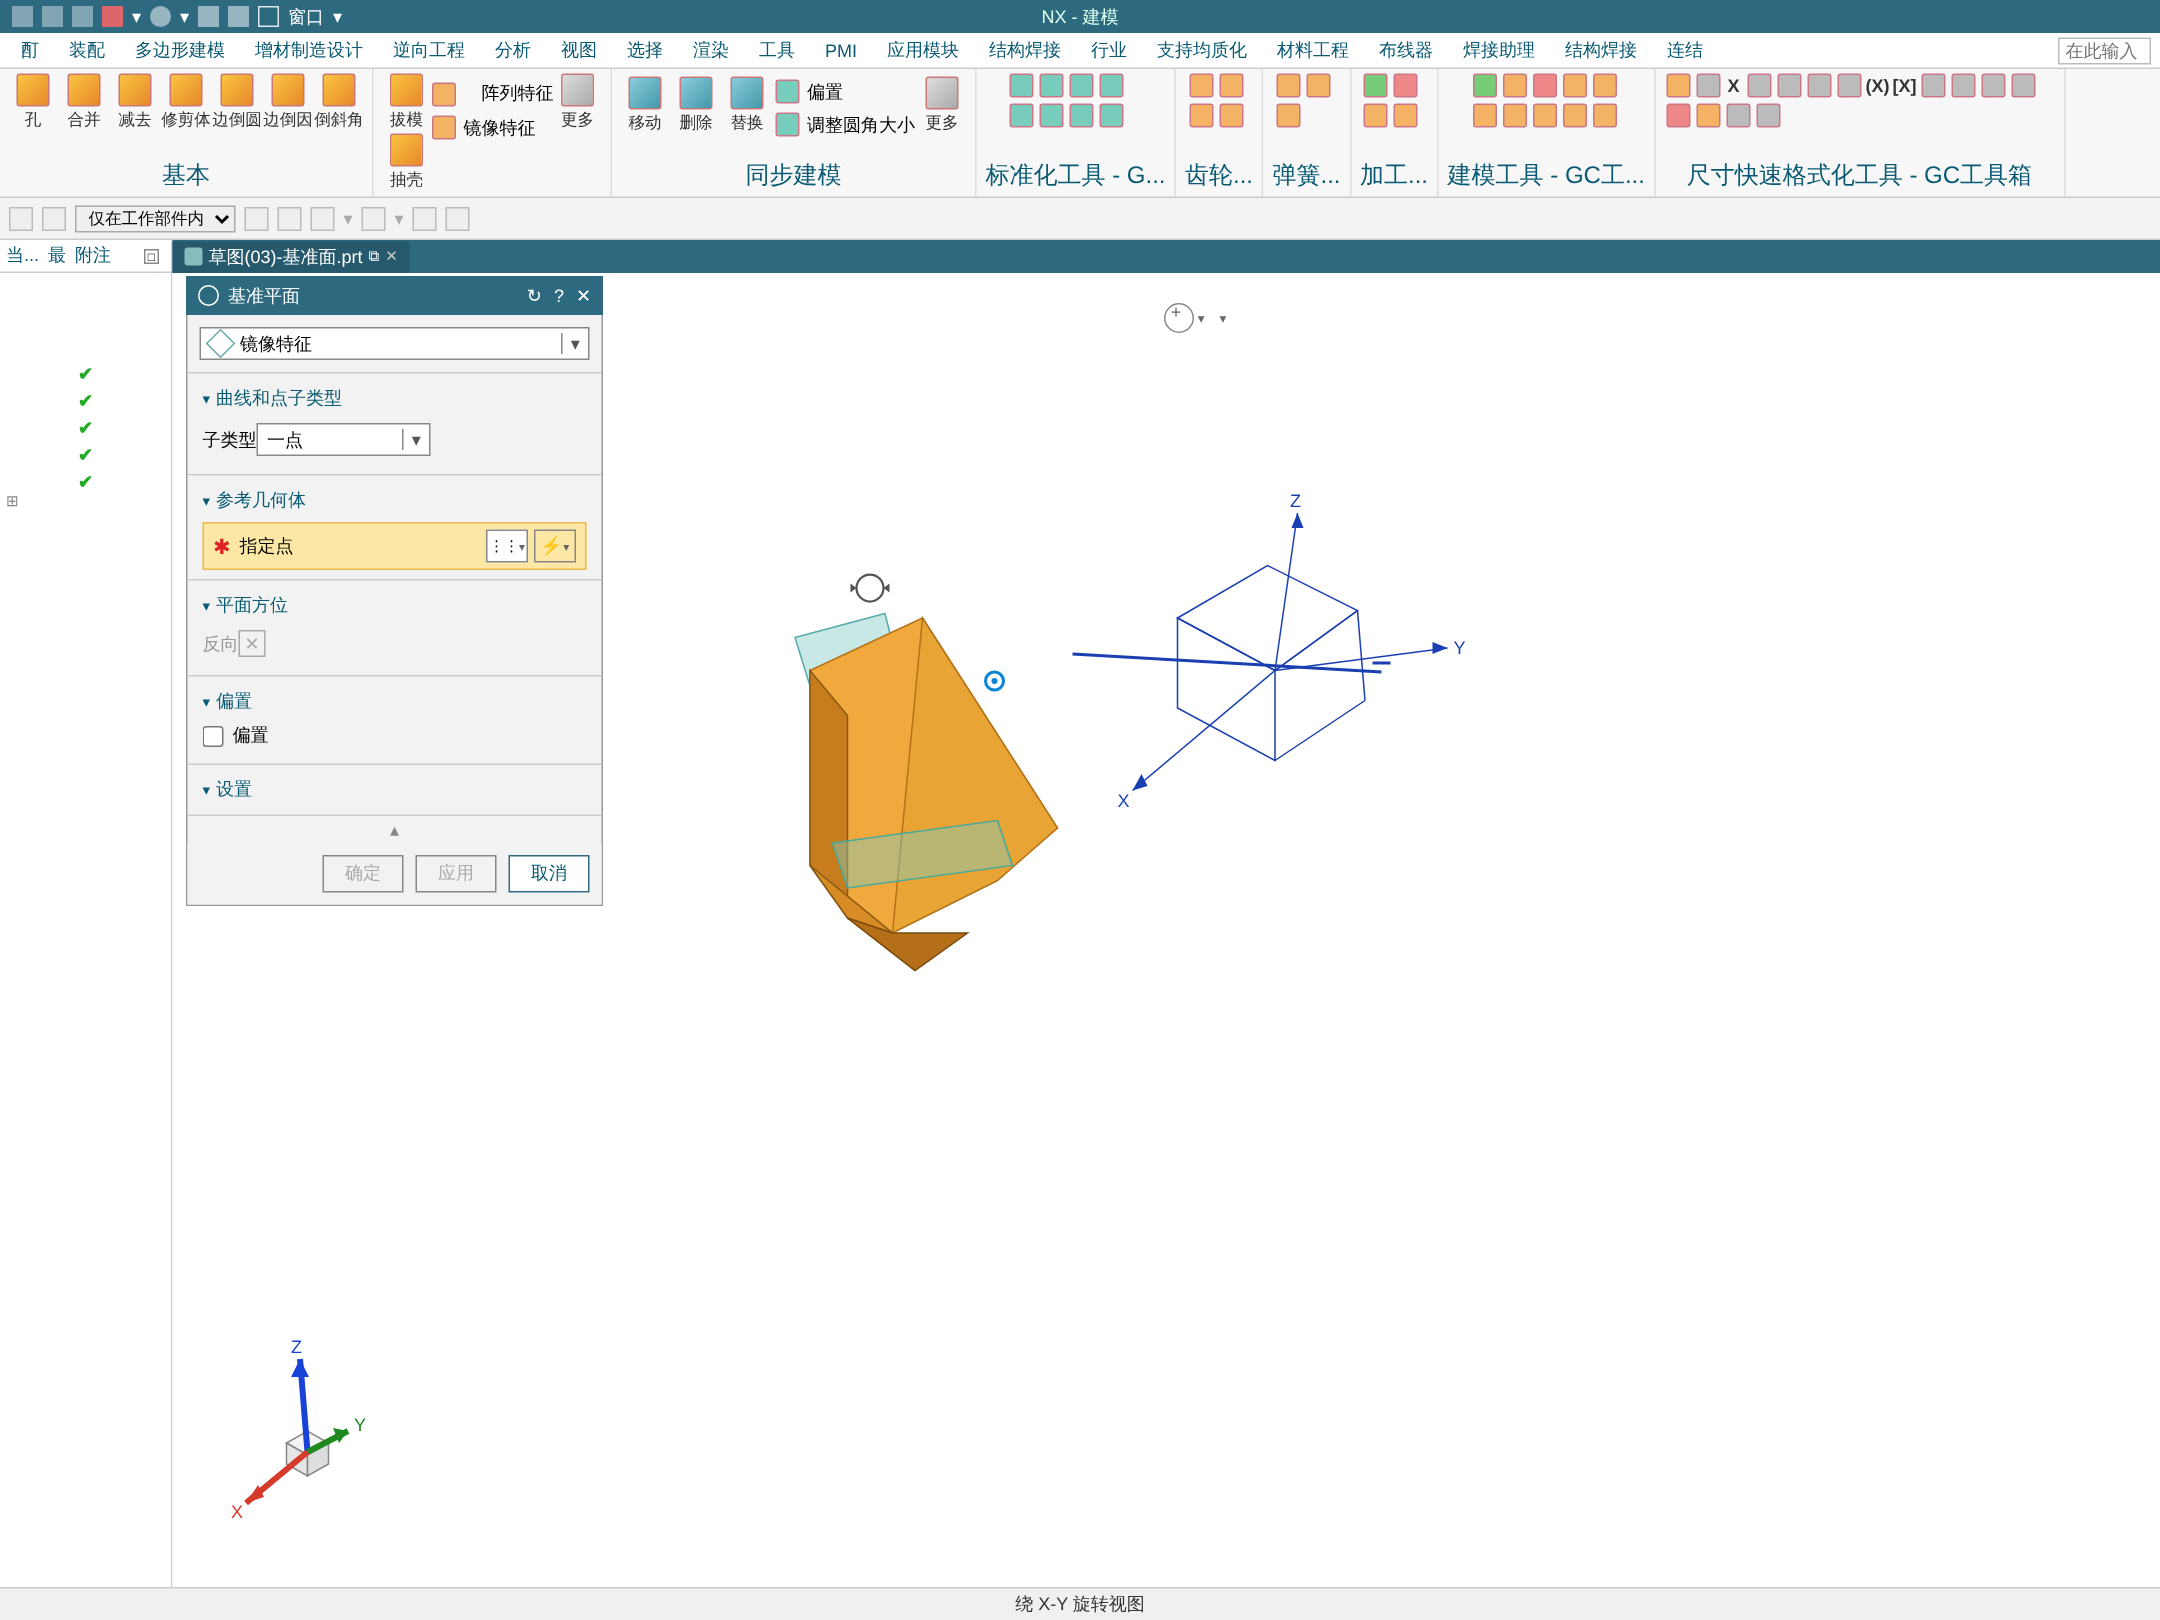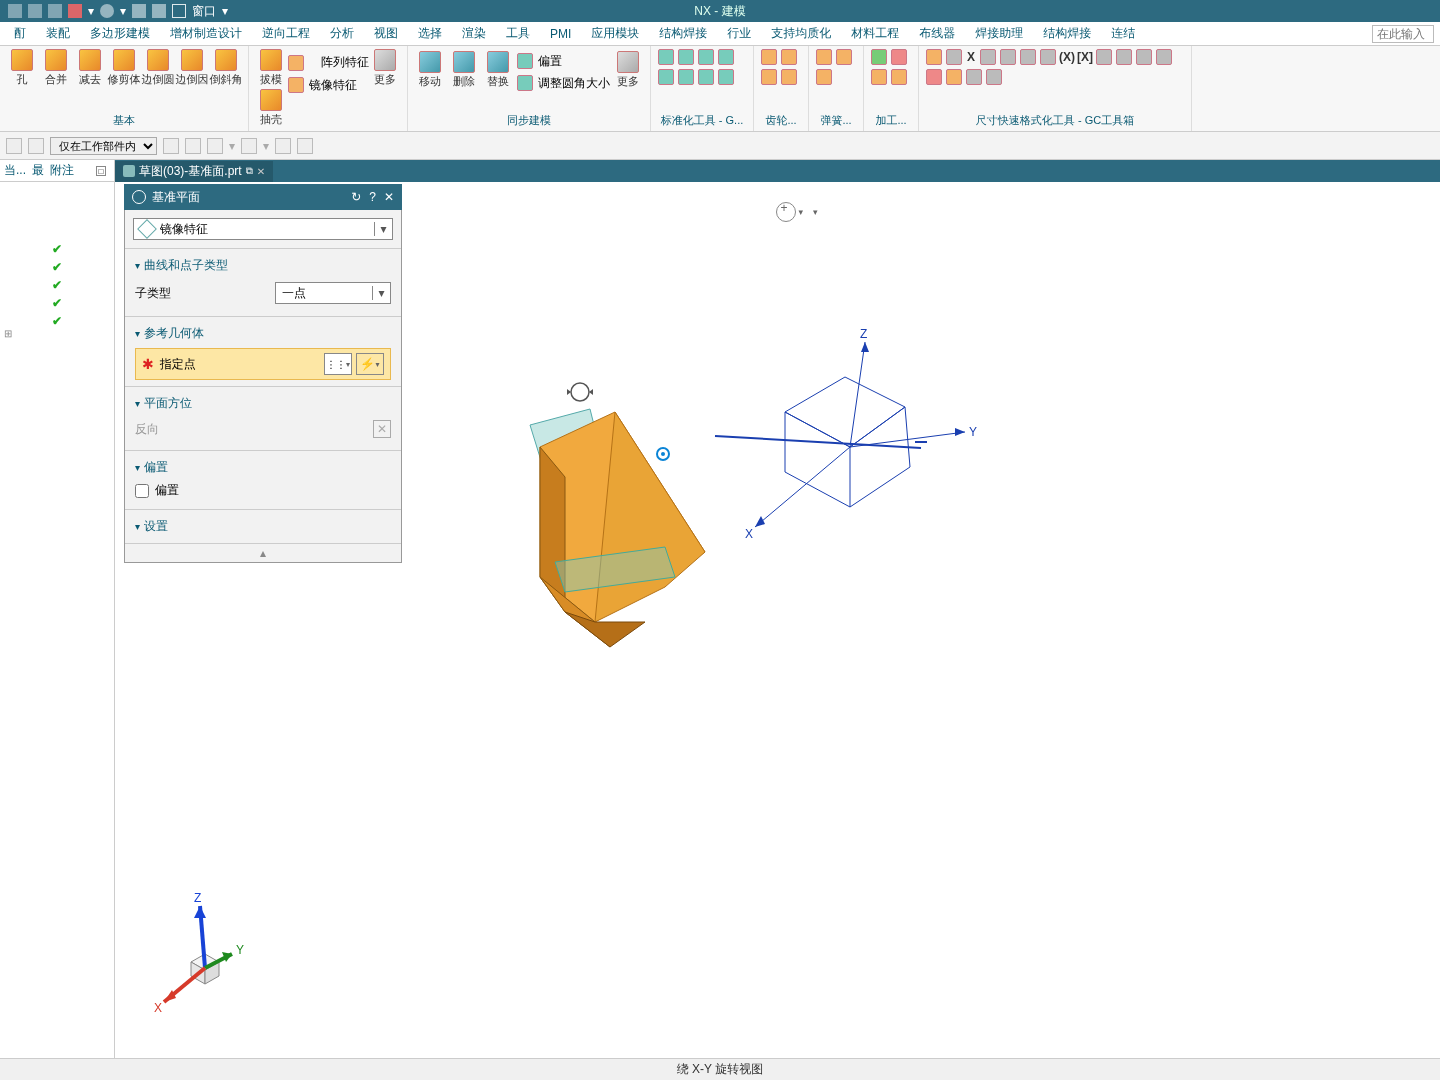--- a/index.html
+++ b/index.html
@@ -17,21 +17,21 @@
 .big-icon{width:32px;height:40px;display:flex;flex-direction:column;align-items:center;justify-content:center;gap:1px;cursor:pointer}
 .big-icon .ico{width:22px;height:22px;background:linear-gradient(135deg,#f9c441,#e8892a);border:1px solid #c77;border-radius:2px}
 .big-icon .ico.blue{background:linear-gradient(135deg,#8cd,#49a)}
 .big-icon .ico.gray{background:linear-gradient(135deg,#ddd,#aaa)}
 .big-icon .lbl{font-size:11px;color:#333;white-space:nowrap}
 .small-ico{width:16px;height:16px;background:#f4b265;border:1px solid #c78;margin:1px;border-radius:2px}
 .small-ico.blu{background:#7cb}
 .small-ico.gr{background:#bbb}
 .small-ico.red{background:#e88}
 .small-ico.grn{background:#7c7}
-.group-label{font-size:11px;color:#0a5a73;padding-bottom:1px}
+.group-label{font-size:16px;color:#0a5a73;padding-bottom:1px}
 .subbar{height:28px;background:#f3f3f3;border-bottom:1px solid #ccc;display:flex;align-items:center;gap:6px;padding:0 6px}
 .subbar select{font-size:11px;border:1px solid #aaa;padding:1px 4px}
 .subbar .sb-ico{width:16px;height:16px;background:#eee;border:1px solid #bbb}
 .left-col{position:absolute;left:0;top:160px;width:115px;bottom:22px;background:#fff;border-right:1px solid #ccc}
 .left-head{height:22px;border-bottom:1px solid #ccc;display:flex;align-items:center;gap:6px;padding:0 4px;color:#0a5a73;font-size:11px}
 .tree-row{height:18px;display:flex;align-items:center;justify-content:center}
 .check{color:#2a2;font-weight:bold}
 .tab-strip{height:22px;background:#2d6a80;display:flex;align-items:center;position:absolute;left:115px;right:0;top:160px}
 .tab{background:#25596b;color:#fff;padding:2px 8px;display:flex;align-items:center;gap:4px;font-size:11px}
 .tab .ico{width:12px;height:12px;background:#8bb;border-radius:2px}
@@ -43,21 +43,21 @@
 .dlg-title-right{display:flex;gap:8px}
 .dlg-body{border:1px solid #999;border-top:none;background:#f2f2f2}
 .dropdown-row{padding:8px}
 .dd{background:#fff;border:1px solid #888;height:22px;display:flex;align-items:center;position:relative}
 .dd-main{flex:1;display:flex;align-items:center;gap:6px;padding:0 6px}
 .dd-ico{width:14px;height:14px;border:1px solid #6aa;transform:rotate(45deg)}
 .dd-arrow{width:18px;border-left:1px solid #888;text-align:center;color:#555}
 .section{border-top:1px solid #ccc;padding:6px 10px}
 .sec-head{color:#0a5a73;display:flex;align-items:center;gap:4px;cursor:pointer;padding:2px 0}
 .sec-head::before{content:"▾";font-size:10px;color:#0a5a73}
-.field-row{display:flex;align-items:center;justify-content:space-between;padding:6px 0}
+.field-row{display:flex;align-items:center;justify-content:flex-start;padding:6px 0}
 .highlight-row{background:#fde7a5;border:1px solid #e9b94f;display:flex;align-items:center;padding:4px 6px;gap:6px;margin-top:4px}
 .star{color:#d22;font-size:14px}
 .pick-btns{margin-left:auto;display:flex;gap:4px}
 .pick-btn{width:28px;height:22px;background:#fff;border:1px solid #888;display:flex;align-items:center;justify-content:center}
 .pick-btn.y{background:#fde7a5}
 .x-icon{width:18px;height:18px;border:1px solid #aaa;color:#aaa;display:flex;align-items:center;justify-content:center}
 .cb{display:flex;align-items:center;gap:6px;padding:4px 0}
 .cb input{width:14px;height:14px}
 .collapse-bar{text-align:center;color:#888;padding:2px;border-top:1px solid #ccc;cursor:pointer}
 .btn-row{display:flex;justify-content:flex-end;gap:8px;padding:8px;background:#f2f2f2}
@@ -240,20 +240,35 @@
   </div>
   <div class="ribbon-group">
     <div class="ribbon-icons" style="max-width:42px">
         <span class="small-ico grn"></span>
         <span class="small-ico red"></span>
         <span class="small-ico"></span>
         <span class="small-ico"></span>
       </div>
     <div class="group-label">加工...</div>
   </div>
+  <div class="ribbon-group">
+    <div class="ribbon-icons" style="max-width:100px">
+      <span class="small-ico grn"></span>
+        <span class="small-ico"></span>
+        <span class="small-ico red"></span>
+        <span class="small-ico"></span>
+        <span class="small-ico"></span>
+      <span class="small-ico"></span>
+        <span class="small-ico"></span>
+        <span class="small-ico"></span>
+        <span class="small-ico"></span>
+        <span class="small-ico"></span>
+    </div>
+    <div class="group-label">建模工具 - GC工...</div>
+  </div>
   <div class="ribbon-group" style="flex:0 0 auto">
     <div class="ribbon-icons" style="max-width:260px">
       <span class="small-ico"></span>
         <span class="small-ico gr"></span>
         <span style="color:#333;font-weight:bold;padding:0 2px">X</span>
       <span class="small-ico gr"></span>
         <span class="small-ico gr"></span>
         <span class="small-ico gr"></span>
         <span class="small-ico gr"></span>
       <span style="color:#333;font-weight:bold">(X)</span>
@@ -472,18 +487,23 @@
         </label>
     </div>
 
     <div class="section">
       <div class="sec-head">
           <span>设置</span>
         </div>
     </div>
 
     <div class="collapse-bar">▴</div>
+    <div class="btn-row">
+      <button class="btn dis">确定</button>
+      <button class="btn dis">应用</button>
+      <button class="btn blue">取消</button>
+    </div>
   </div>
 </div>
 
 <div class="statusbar">
   <span>绕 X-Y 旋转视图</span>
 </div>
 
 </body></html>

